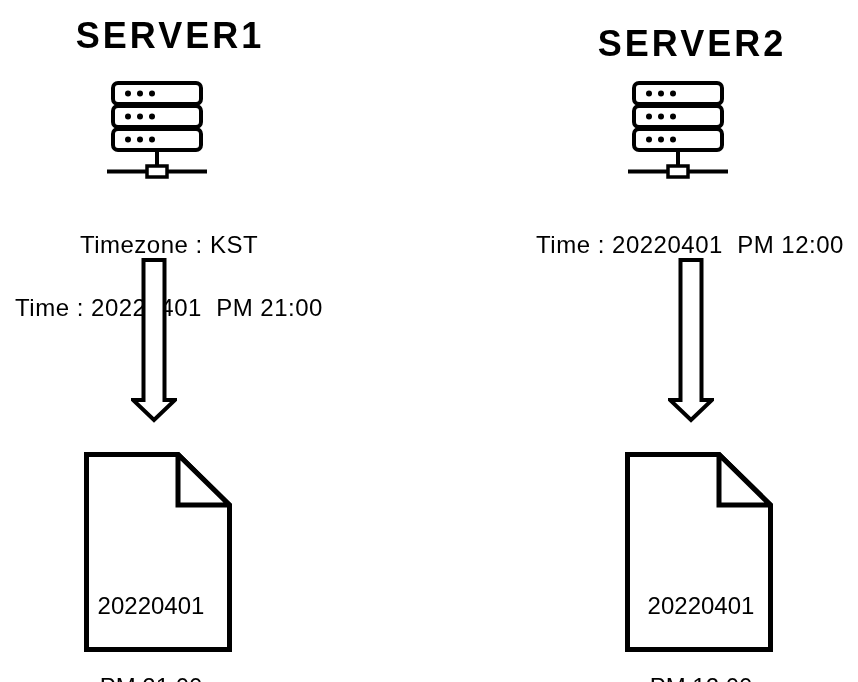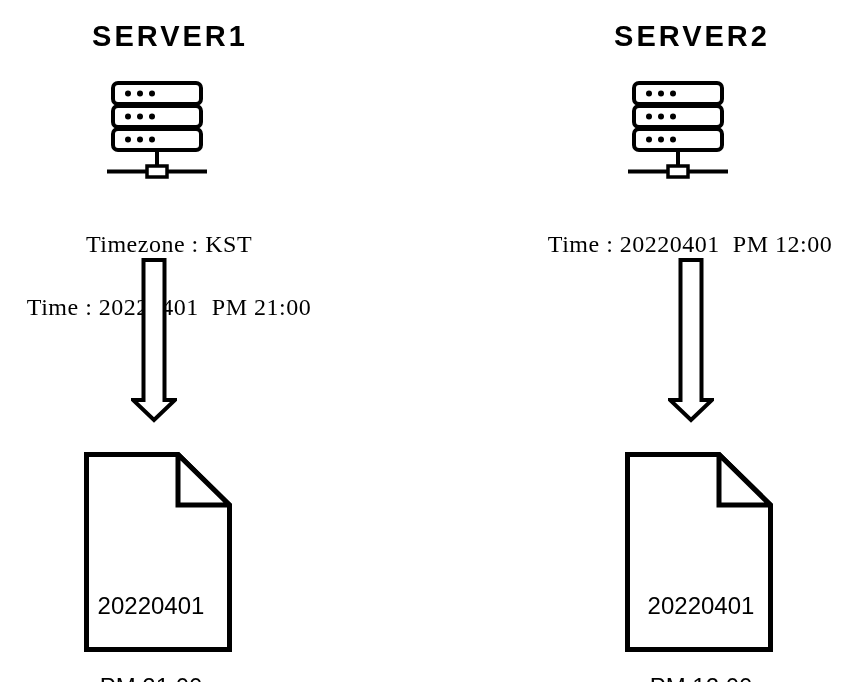--- a/index.html
+++ b/index.html
@@ -8,32 +8,31 @@
     width: 858px;
     height: 682px;
     background: #ffffff;
     font-family: "Liberation Sans", "DejaVu Sans", sans-serif;
     color: #000000;
     overflow: hidden;
   }
   .abs { position: absolute; }
   .center-x { transform: translateX(-50%); text-align: center; white-space: pre; }
   .title {
-    font-size: 29px;
+    font-size: 36px;
     font-weight: bold;
     letter-spacing: 3px;
     line-height: 36px;
     color: #000000;
   }
   .info-line {
     font-size: 24px;
     line-height: 27px;
     letter-spacing: 0.5px;
     color: #000000;
-    font-family: Liberation Serif, serif;
   }
   .doc-text {
     font-size: 24px;
     line-height: 27px;
     color: #000000;
   }
   svg { display: block; }
   .stroke { fill: #ffffff; stroke: #000000; }
 </style>
 </head>
@@ -73,21 +72,21 @@
   <svg class="abs" style="left:84px; top:452px;" width="148" height="200" viewBox="0 0 148 200">
     <polygon class="stroke" stroke-width="5" points="2.5,2.5 94,2.5 145.5,53 145.5,197.5 2.5,197.5"></polygon>
     <polygon class="stroke" stroke-width="5" points="94,2.5 94,53 145.5,53"></polygon>
   </svg>
 
   <div class="abs center-x doc-text" style="left:151px; top:538px;">
     <div>20220401</div>
     <div>PM 21:00</div>
   </div>
 
-  <div class="abs center-x title" style="left:692px; top:18px;">SERVER2</div>
+  <div class="abs center-x title" style="left:692px; top:26px;">SERVER2</div>
 
   <svg class="abs" style="left:626px; top:81px;" width="104" height="98" viewBox="0 0 104 98">
     <rect class="stroke" x="8" y="2" width="88" height="21" rx="5" stroke-width="4"></rect>
     <rect class="stroke" x="8" y="25" width="88" height="21" rx="5" stroke-width="4"></rect>
     <rect class="stroke" x="8" y="48" width="88" height="21" rx="5" stroke-width="4"></rect>
     <circle cx="23" cy="12.5" r="3" fill="#000"></circle>
     <circle cx="35" cy="12.5" r="3" fill="#000"></circle>
     <circle cx="47" cy="12.5" r="3" fill="#000"></circle>
     <circle cx="23" cy="35.5" r="3" fill="#000"></circle>
     <circle cx="35" cy="35.5" r="3" fill="#000"></circle>

